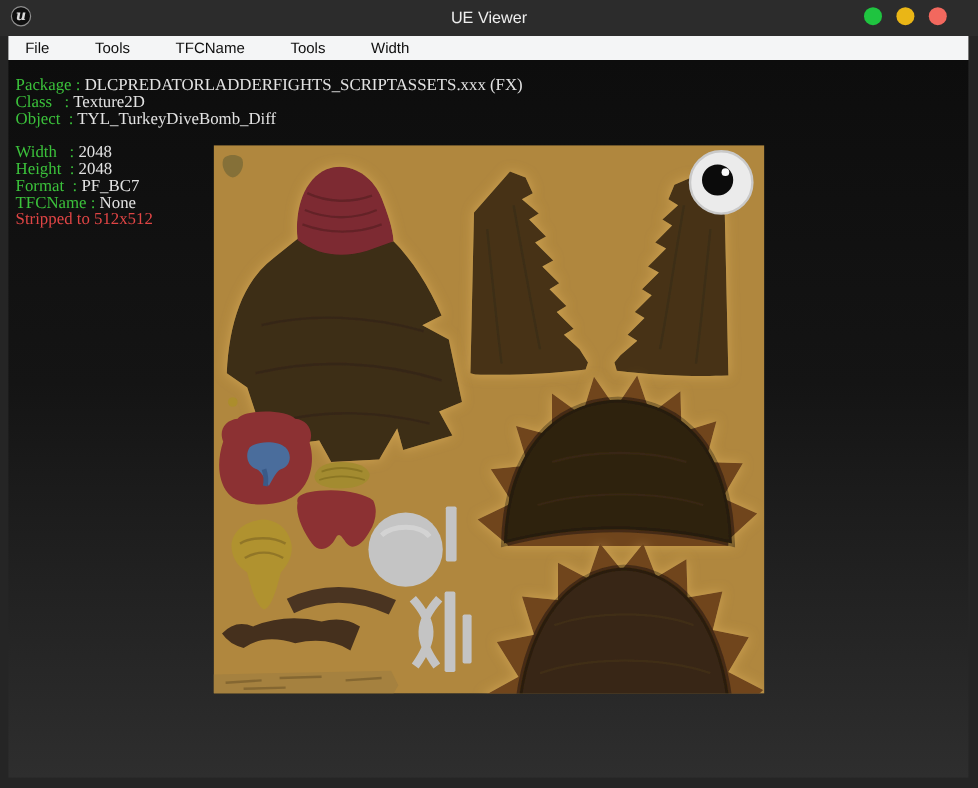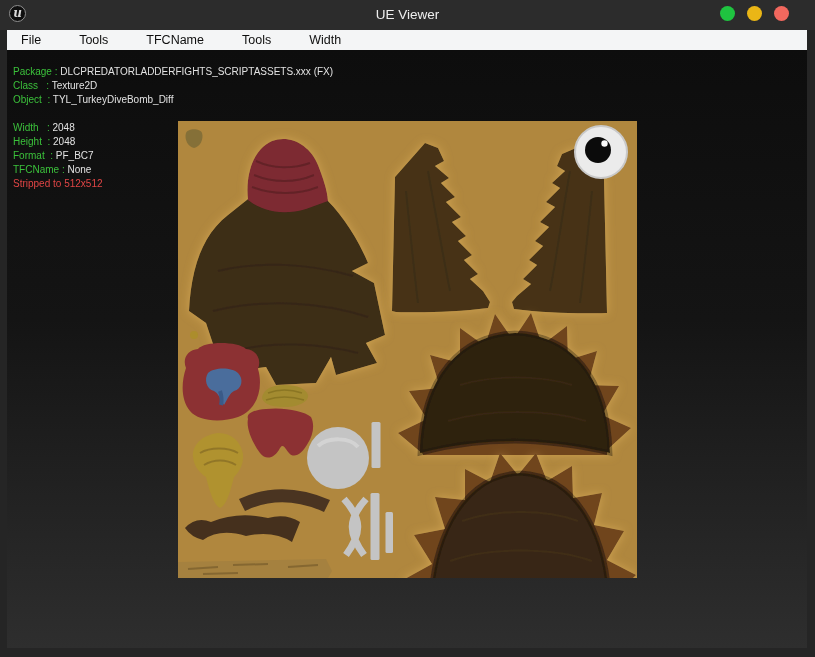--- a/index.html
+++ b/index.html
@@ -31,21 +31,21 @@
   .menu-item{
     padding:0 10px;font-size:12.5px;line-height:20px;color:#0e0e0e;cursor:default;
   }
   
   .content{
     position:absolute;top:50px;left:7px;right:8px;bottom:9px;
     background:linear-gradient(180deg,#0d0d0d 0%,#141414 45%,#2e2e2e 100%);
   }
   .info{
     position:absolute;left:6px;top:15px;
-    font-family:Liberation Sans, sans-serif;font-size:10px;line-height:14px;
+    font-family:Liberation Serif, serif;font-size:14px;line-height:14px;
     white-space:pre;
   }
   .info-row{display:block;}
   .warning{margin-top:0;}
   
   .texture{
     position:absolute;left:171px;top:71px;width:459px;height:457px;
   }
   .texture svg{display:block;width:459px;height:457px;}
 </style>

